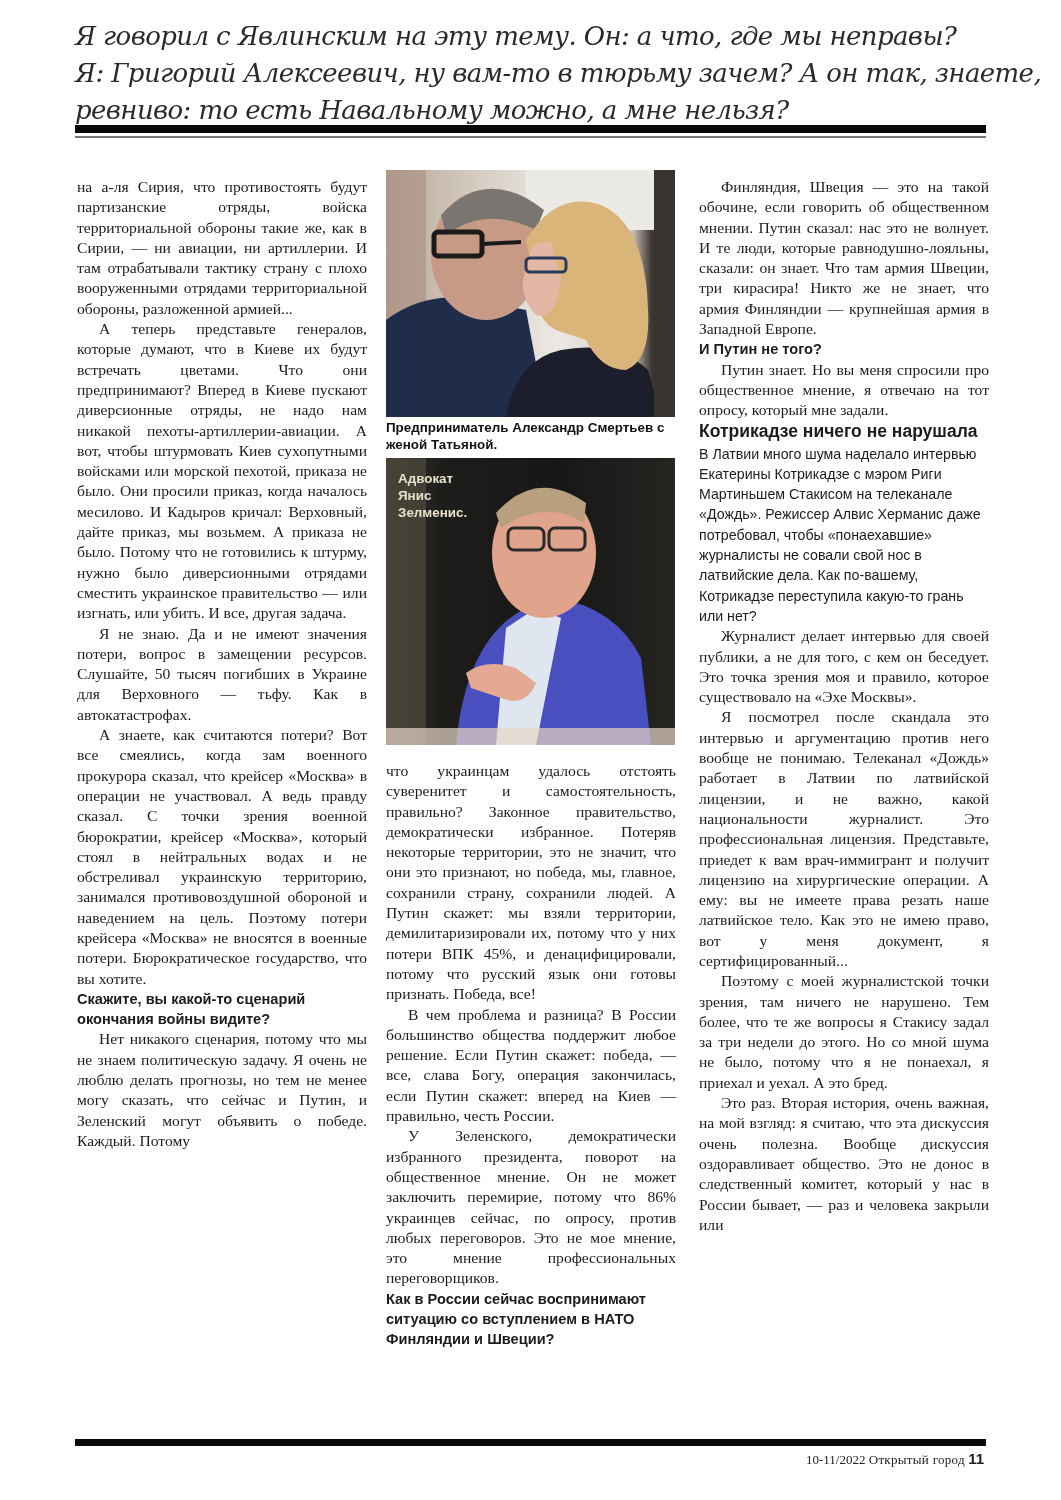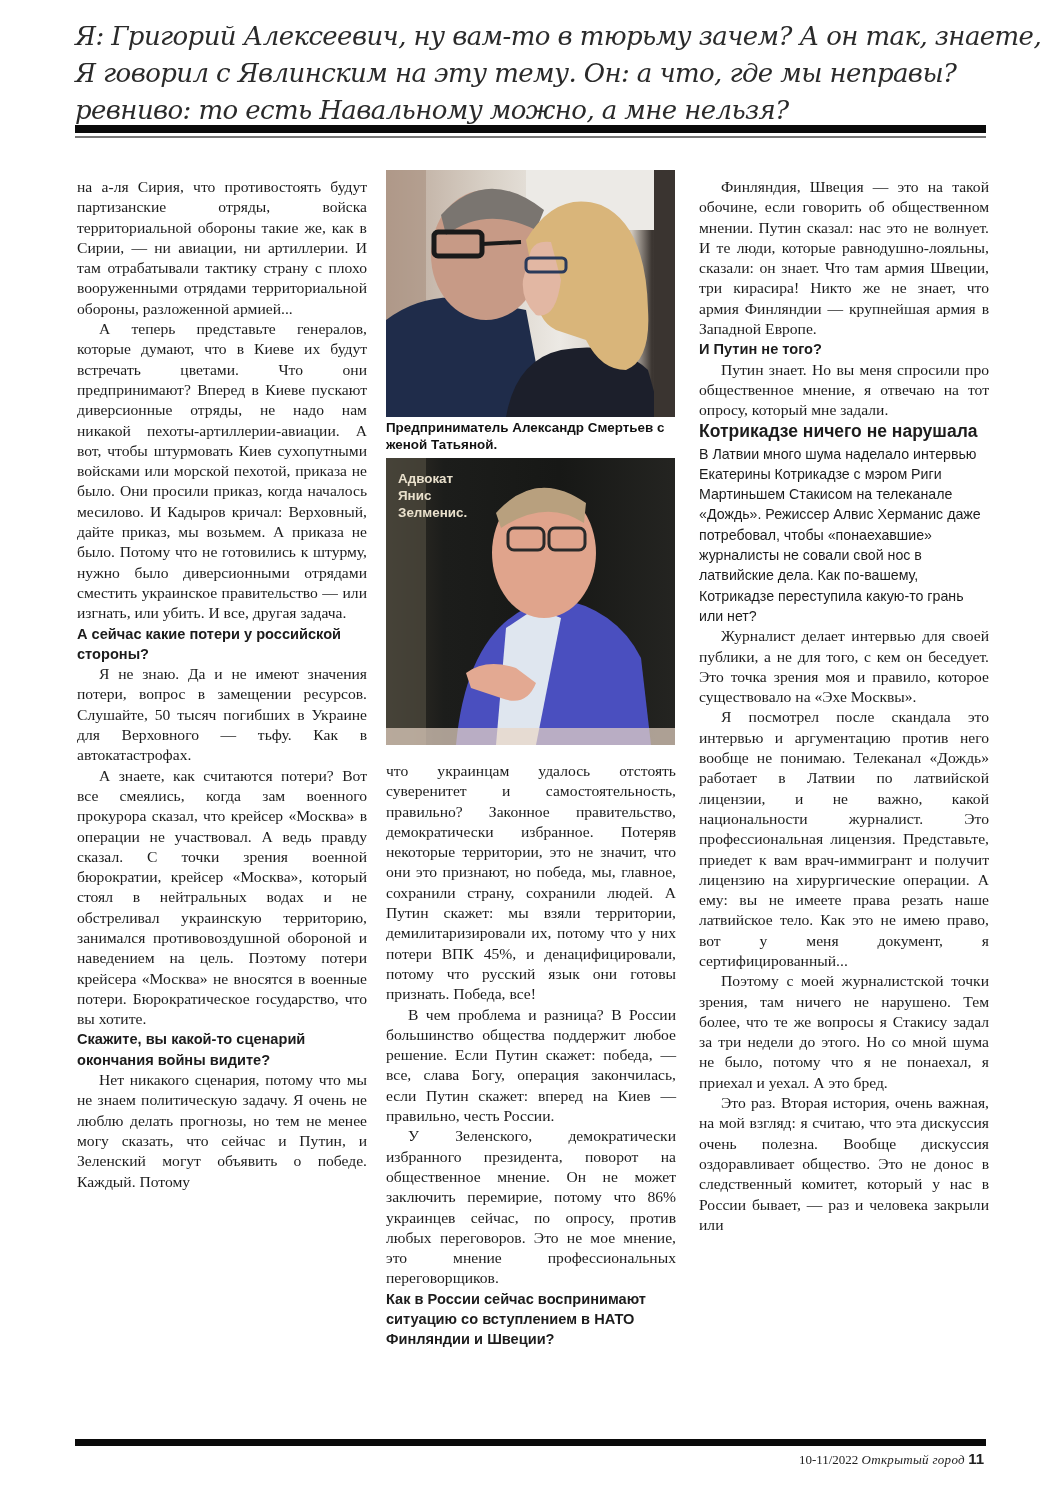--- a/index.html
+++ b/index.html
@@ -36,38 +36,37 @@
     font-family: "Liberation Sans", sans-serif; font-weight: bold; font-size: 13.4px; line-height: 17px; color: #111;
   }
   .caption2 {
     position: absolute; left: 398px; top: 470px; width: 120px;
     font-family: "Liberation Sans", sans-serif; font-weight: bold; font-size: 13.4px; line-height: 17px; color: #e9e0cc;
   }
   .footer {
     position: absolute; right: 77px; top: 1450px;
     font-family: "Liberation Serif", serif; font-size: 13px; color: #222; white-space: nowrap;
   }
-  .footer .mag { font-style: italic; letter-spacing: 0.3px; margin-top: 20px; }
+  .footer .mag { letter-spacing: 0.3px; margin-top: 20px; }
   .footer .pg { font-family: "Liberation Sans", sans-serif; font-weight: bold; font-size: 15px; }
 </style>
 </head>
 <body>
 
 <div class="quote">
+  <div>Я говорил с Явлинским на эту тему. Он: а что, где мы неправы?</div>
   <div>Я: Григорий Алексеевич, ну вам-то в тюрьму зачем? А он так, знаете,</div>
-  <div>Я говорил с Явлинским на эту тему. Он: а что, где мы неправы?</div>
   <div>ревниво: то есть Навальному можно, а мне нельзя?</div>
 </div>
 <div class="rule-top-thick"></div>
 <div class="rule-top-thin"></div>
 
 <div class="col" id="col1">
     <p class="">на а-ля Сирия, что противостоять будут партизанские отряды, войска территориальной обороны такие же, как в Сирии, — ни авиации, ни артиллерии. И там отрабатывали тактику страну с плохо вооруженными отрядами территориальной обороны, разложенной армией...</p>
     <p class="ind">А теперь представьте генералов, которые думают, что в Киеве их будут встречать цветами. Что они предпринимают? Вперед в Киеве пускают диверсионные отряды, не надо нам никакой пехоты-артиллерии-авиации. А вот, чтобы штурмовать Киев сухопутными войсками или морской пехотой, приказа не было. Они просили приказ, когда началось месилово. И Кадыров кричал: Верховный, дайте приказ, мы возьмем. А приказа не было. Потому что не готовились к штурму, нужно было диверсионными отрядами сместить украинское правительство — или изгнать, или убить. И все, другая задача.</p>
-    <p class="q">А сейчас какие потери у российской стороны?</p>
     <p class="ind">Я не знаю. Да и не имеют значения потери, вопрос в замещении ресурсов. Слушайте, 50 тысяч погибших в Украине для Верховного — тьфу. Как в автокатастрофах.</p>
     <p class="ind">А знаете, как считаются потери? Вот все смеялись, когда зам военного прокурора сказал, что крейсер «Москва» в операции не участвовал. А ведь правду сказал. С точки зрения военной бюрократии, крейсер «Москва», который стоял в нейтральных водах и не обстреливал украинскую территорию, занимался противовоздушной обороной и наведением на цель. Поэтому потери крейсера «Москва» не вносятся в военные потери. Бюрократическое государство, что вы хотите.</p>
     <p class="q">Скажите, вы какой-то сценарий окончания войны видите?</p>
     <p class="ind">Нет никакого сценария, потому что мы не знаем политическую задачу. Я очень не люблю делать прогнозы, но тем не менее могу сказать, что сейчас и Путин, и Зеленский могут объявить о победе. Каждый. Потому</p>
   </div>
 
 <div class="photo" id="photo1">
   <svg width="289" height="247" viewBox="0 0 289 247">
     <rect x="0" y="0" width="40" height="247" fill="#a88f7f" opacity="0.6"></rect>
     <rect x="140" y="0" width="130" height="60" fill="#eceae6"></rect>

